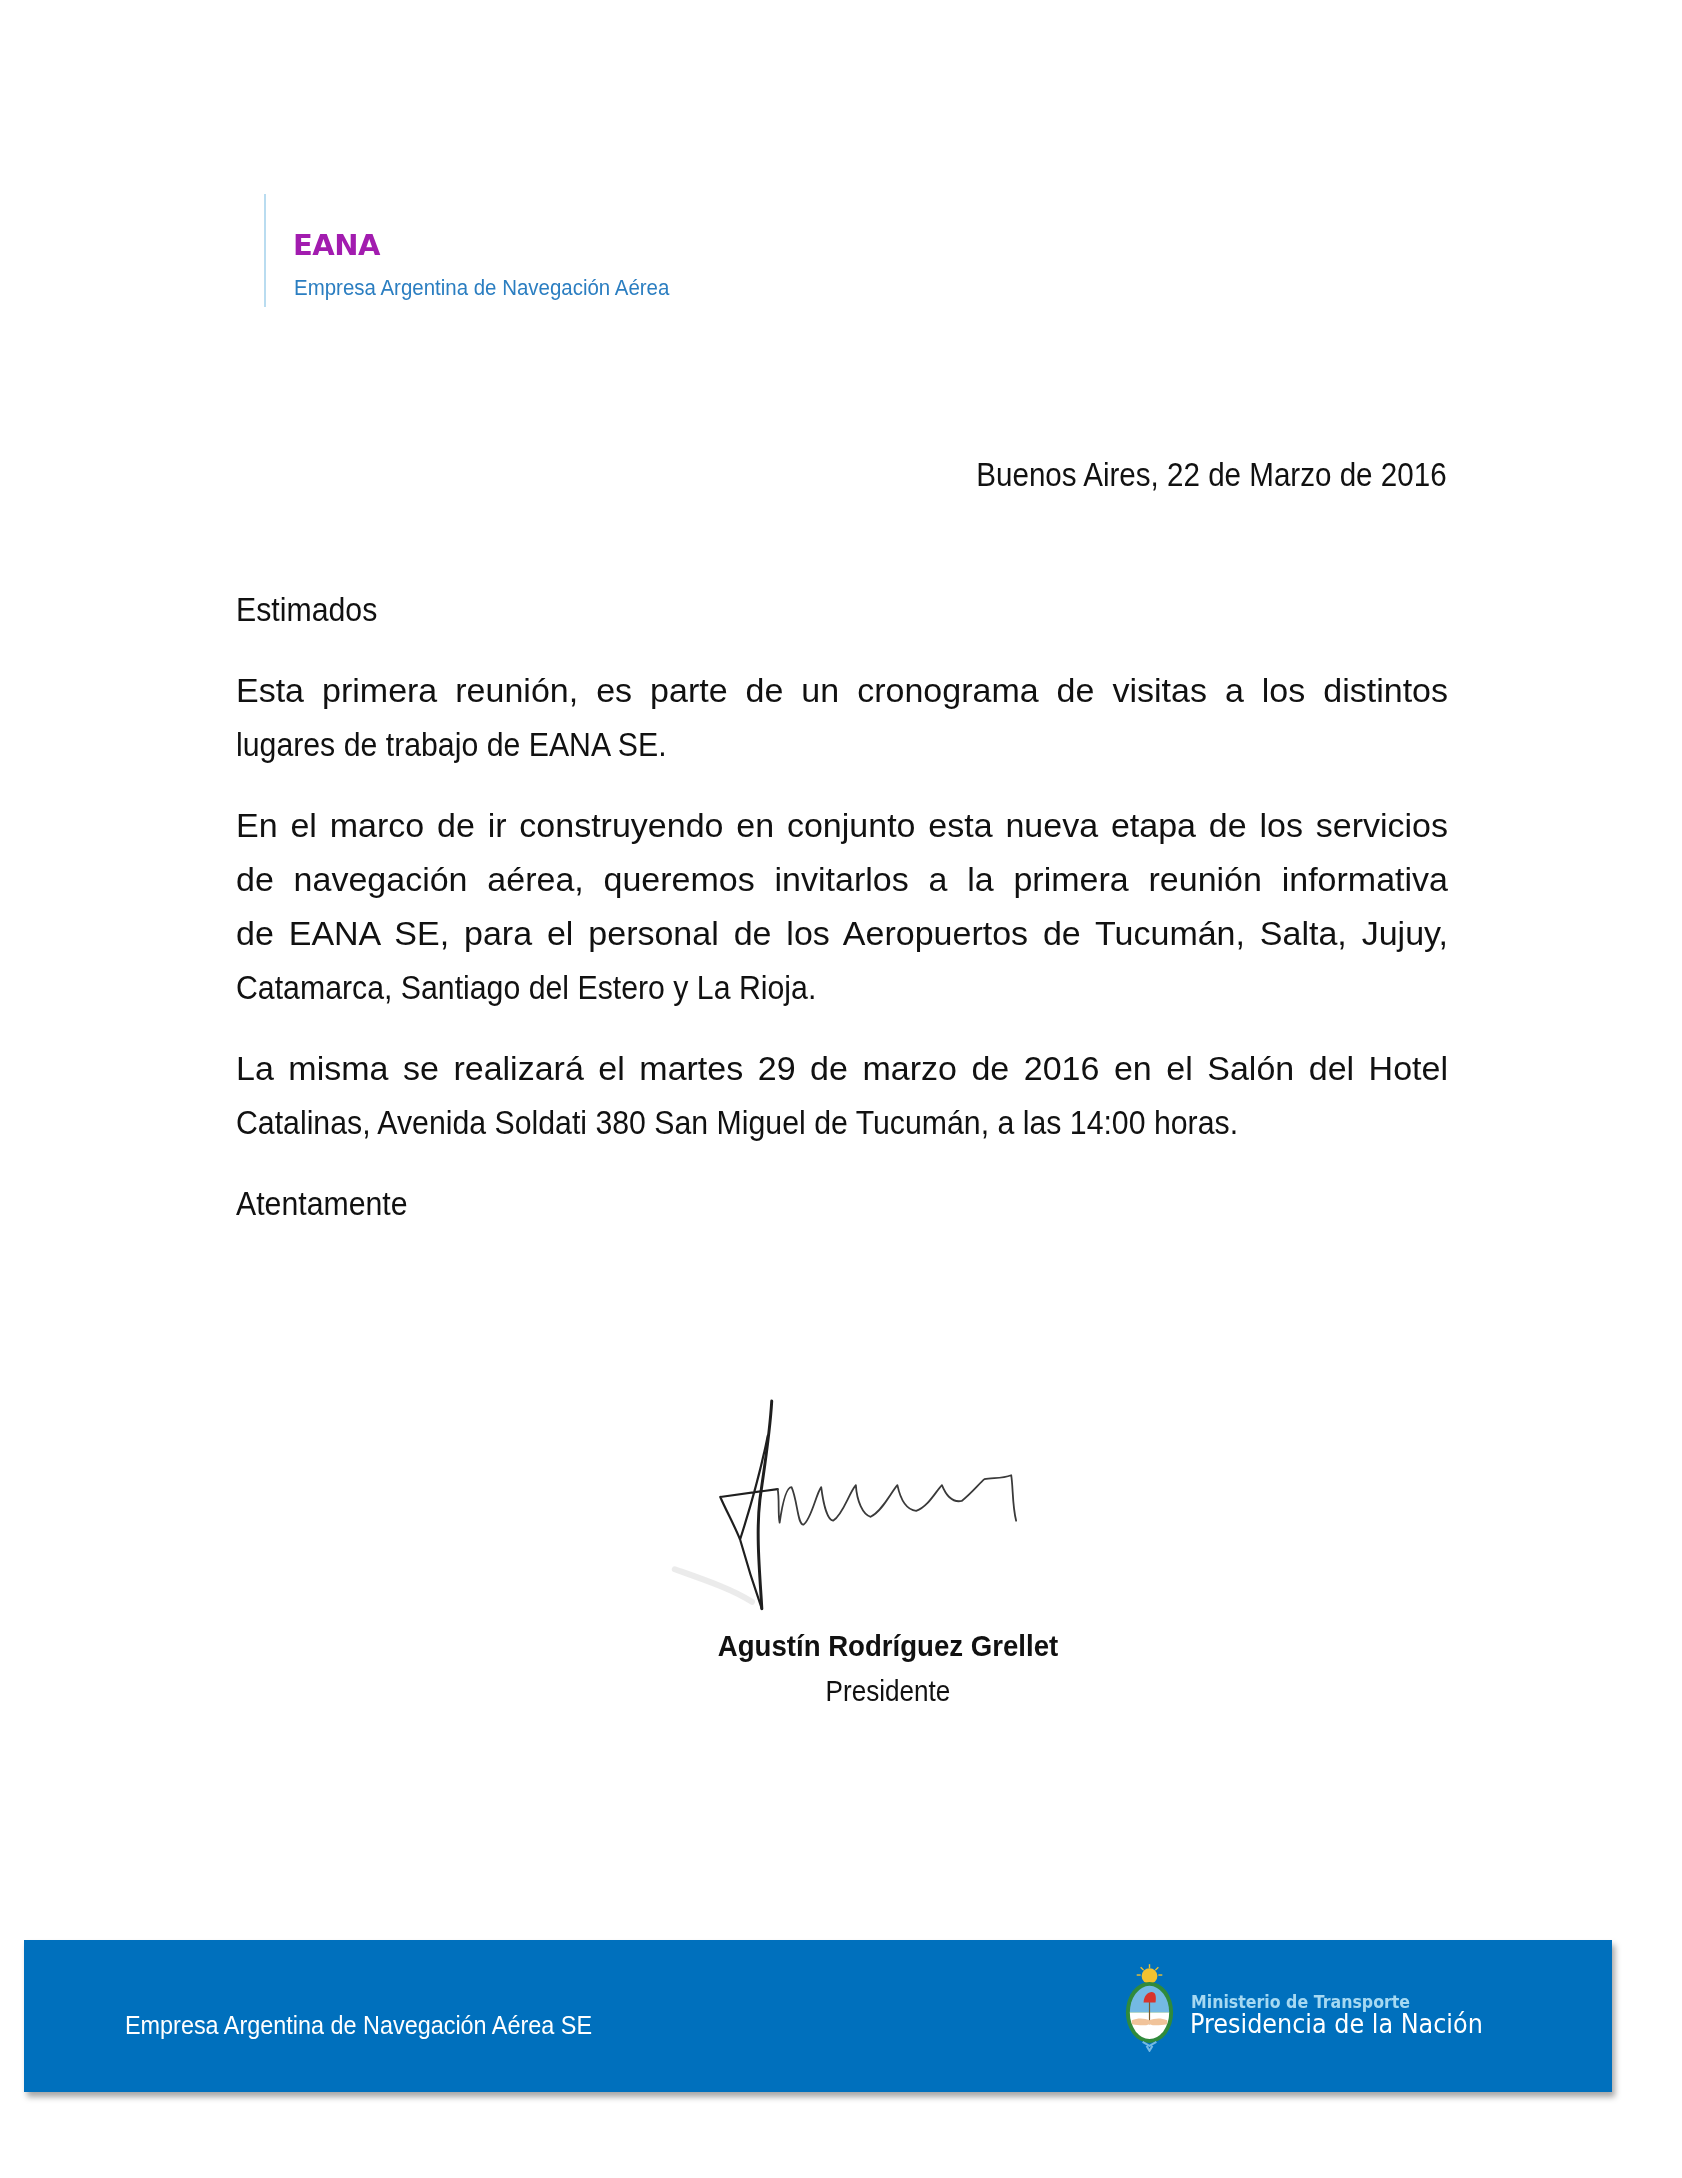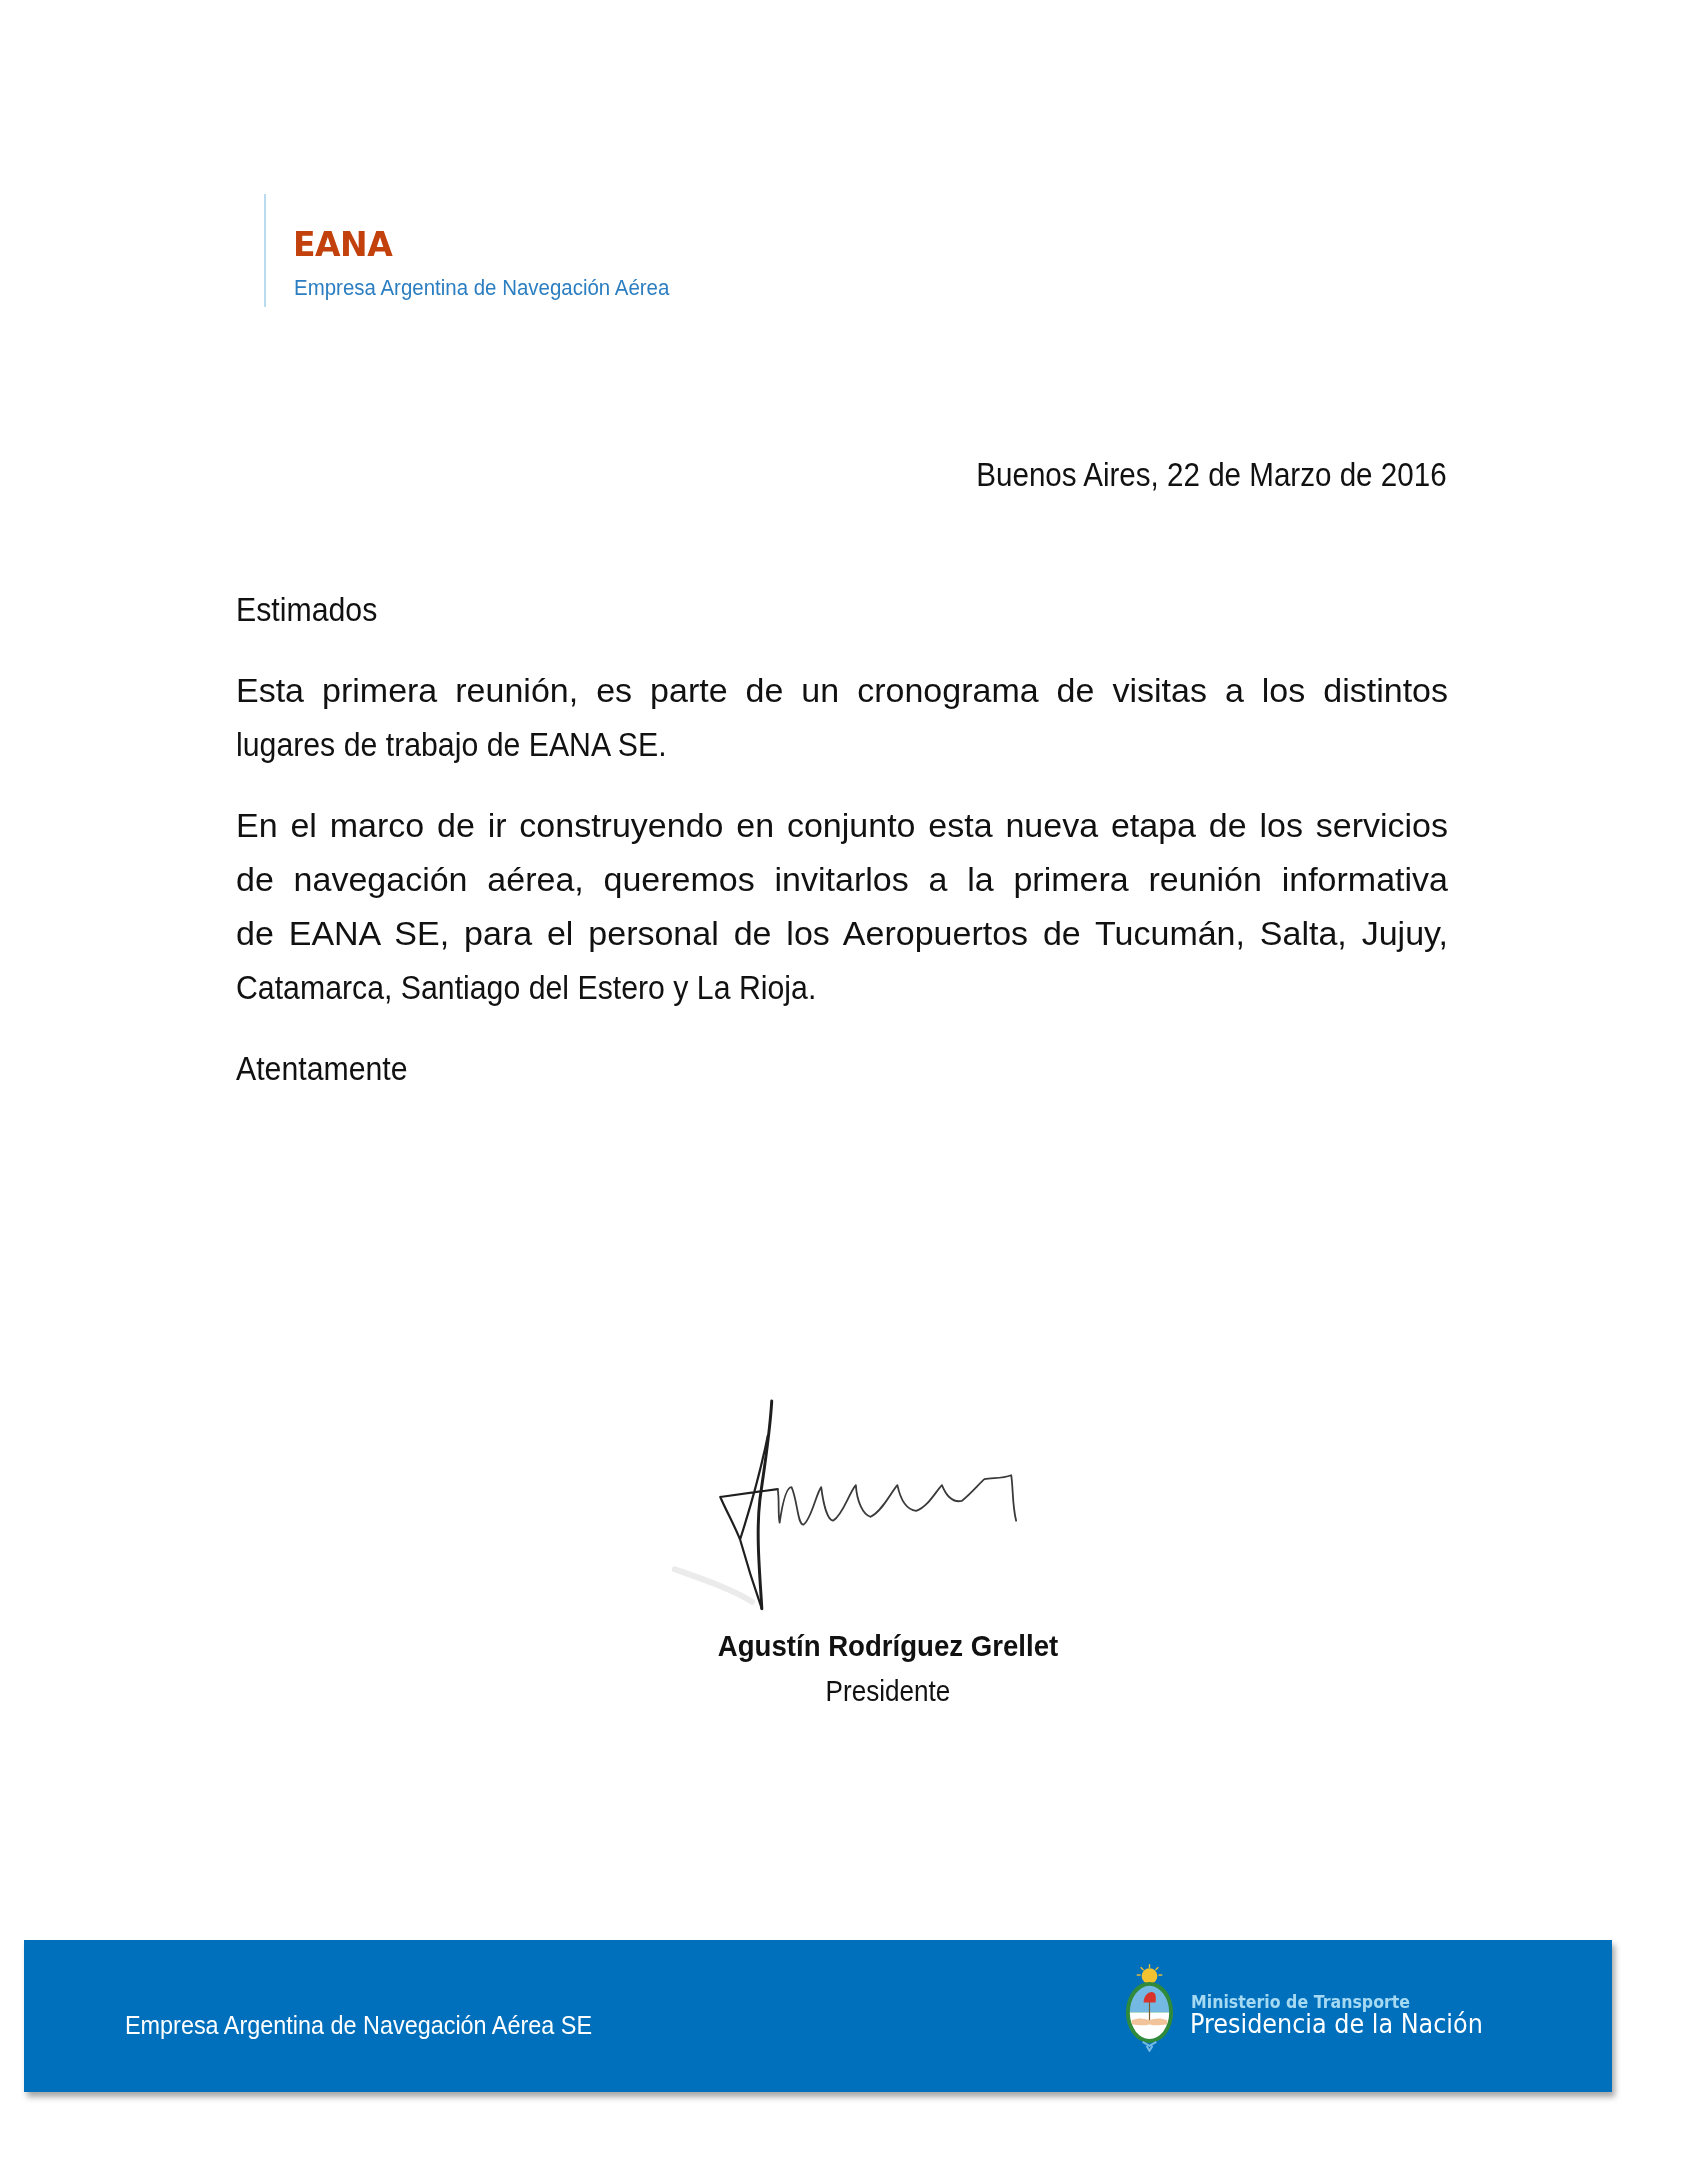--- a/index.html
+++ b/index.html
@@ -20,24 +20,24 @@
   
   #logo-rule {
     left: 264px; top: 194px;
     width: 2px; height: 113px;
     background: #b9dcf0;
   }
   #logo-title {
     left: 293px; top: 226px;
     font-family: "DejaVu Sans", sans-serif;
     font-weight: bold;
-    font-size: 33px;
+    font-size: 29px;
     line-height: 38px;
     letter-spacing: -0.5px;
-    color: #c2410c;
+    color: #a21caf;
     white-space: nowrap;
   }
   #logo-subtitle {
     left: 294px; top: 275px;
     font-family: "Liberation Sans", sans-serif;
     font-size: 22px;
     line-height: 26px;
     color: #2b7ec1;
     white-space: nowrap;
     transform-origin: left top;
@@ -163,20 +163,24 @@
     <div class="line"><span class="fit" style="transform: scaleX(0.89);">lugares de trabajo de EANA SE.</span></div>
   </div>
 
   <div class="para">
     <div class="line just">En el marco de ir construyendo en conjunto esta nueva etapa de los servicios</div>
     <div class="line just">de navegación aérea, queremos invitarlos a la primera reunión informativa</div>
     <div class="line just">de EANA SE, para el personal de los Aeropuertos de Tucumán, Salta, Jujuy,</div>
     <div class="line"><span class="fit" style="transform: scaleX(0.89);">Catamarca, Santiago del Estero y La Rioja.</span></div>
   </div>
 
+  <div class="para">
+    <div class="line just">La misma se realizará el martes 29 de marzo de 2016 en el Salón del Hotel</div>
+    <div class="line"><span class="fit" style="transform: scaleX(0.89);">Catalinas, Avenida Soldati 380 San Miguel de Tucumán, a las 14:00 horas.</span></div>
+  </div>
 
 
   <div class="para">
     <div class="line" style="transform-origin: left center; transform: scaleX(0.89);">Atentamente</div>
   </div>
 </div>
 
 <svg id="signature" class="abs" viewBox="0 0 380 240">
   <g fill="none" stroke="#1e1e1e" stroke-linecap="round" stroke-linejoin="round">
     <path stroke-width="3" d="M120 25 C118 60, 112 95, 108 125 C104 160, 108 200, 110 235"></path>

